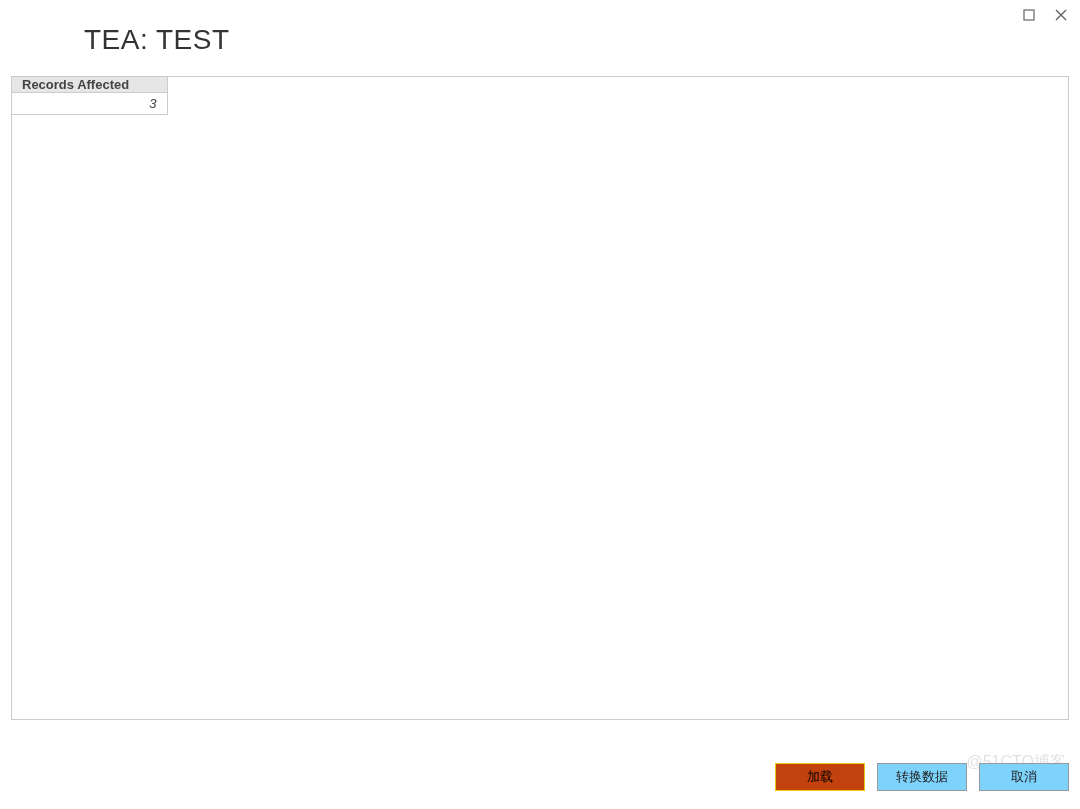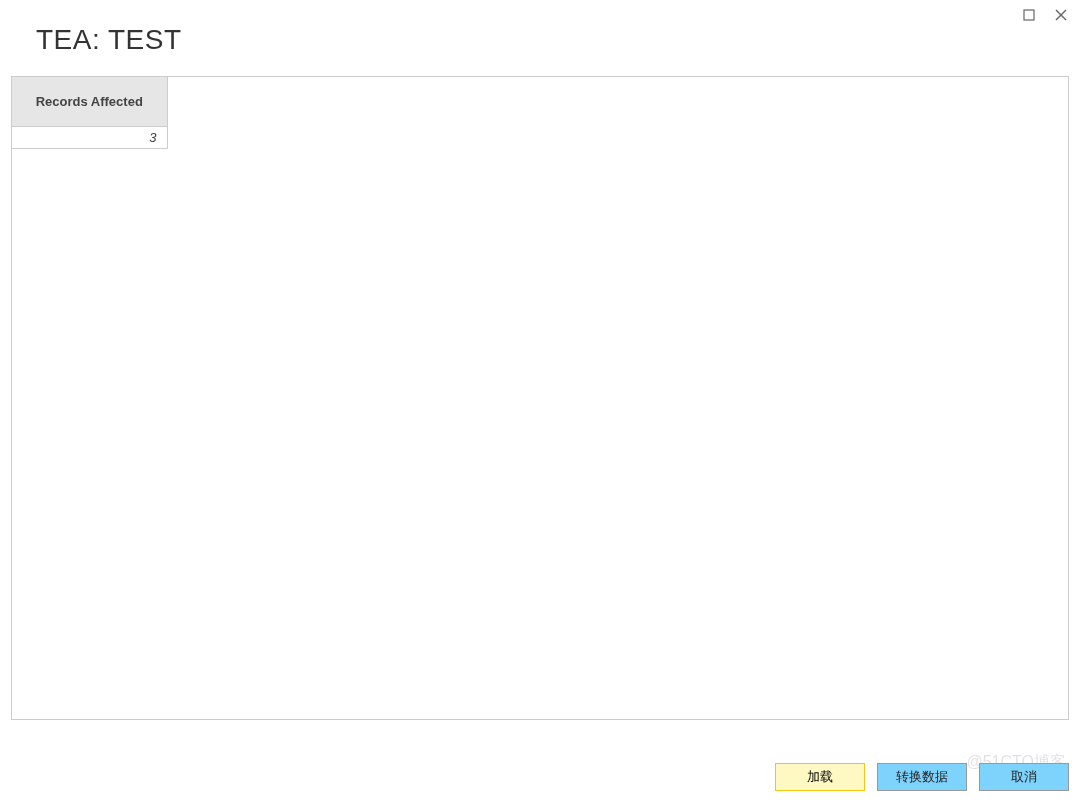--- a/index.html
+++ b/index.html
@@ -35,20 +35,21 @@
     .title-area {
       position: absolute;
       top: 24px;
       left: 36px;
     }
     .title-text {
       font-size: 28px;
       font-weight: 300;
       color: #333333;
       letter-spacing: 0.5px;
+      margin-left: 48px;
     }
     .preview-area {
       position: absolute;
       top: 76px;
       left: 11px;
       right: 11px;
       height: 644px;
       border: 1px solid #cccccc;
       background: #ffffff;
       overflow: auto;
@@ -57,22 +58,22 @@
       border-collapse: collapse;
       font-size: 13px;
       color: #333333;
       margin: 0;
     }
     .result-table th {
       background: #e6e6e6;
       border: 1px solid #cccccc;
       border-top: none;
       border-left: none;
-      padding: 17px 10px;
-      text-align: center;
+      padding: 0 10px;
+      text-align: left;
       font-weight: 700;
       color: #444444;
       min-width: 155px;
     }
     .result-table td {
       border: 1px solid #cccccc;
       border-left: none;
       padding: 3px 10px;
       text-align: right;
       font-style: italic;
@@ -90,21 +91,21 @@
       height: 28px;
       border: 1px solid #999999;
       background: #7dd3fc;
       font-size: 13px;
       color: #222222;
       padding: 0 16px;
       cursor: pointer;
       font-family: inherit;
     }
     .btn.primary {
-      background: #fef9c3;
+      background: #c2410c;
       border-color: #f2c811;
       color: #000;
     }
     .watermark {
       position: absolute;
       bottom: 36px;
       right: 14px;
       color: rgba(0,0,0,0.12);
       font-size: 16px;
       pointer-events: none;

